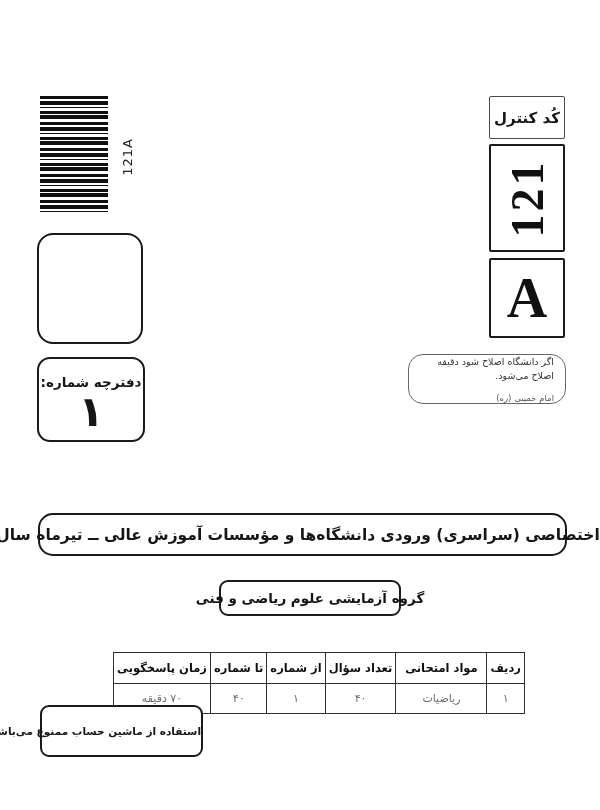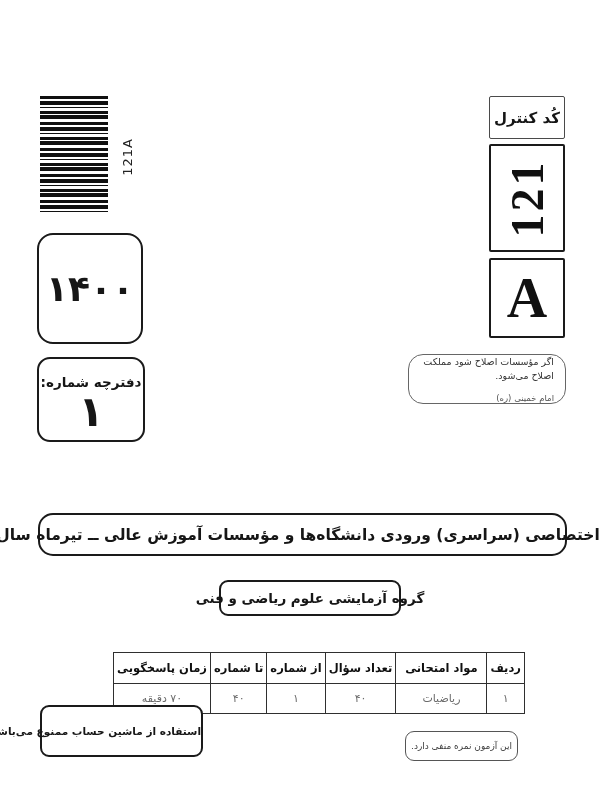--- a/index.html
+++ b/index.html
@@ -80,42 +80,41 @@
 
   <div class="abs" style="left:440px;top:0;width:160px;height:110px;">
     
     
   </div>
 
   <div class="barcode"></div>
   <div class="barcode-label">121A</div>
 
   <div class="box year-box">
-    <div class="year-line1">۱۴۰۰</div>
   </div>
 
   <div class="box booklet-box">
     <div class="booklet-label">دفترچه شماره:</div>
     <div class="booklet-number">۱</div>
   </div>
 
   <div class="box control-box">
     <div class="control-title">کُد کنترل</div>
   </div>
 
   <div class="box code-box">
     <div class="code-text">121</div>
   </div>
 
   <div class="box series-box">
     <div class="series-text">A</div>
   </div>
 
   <div class="box quote-box">
-    <div class="quote-text">اگر مؤسسات اصلاح شود مملکت اصلاح می‌شود.</div>
+    <div class="quote-text">اگر دانشگاه اصلاح شود دقیقه اصلاح می‌شود.</div>
     <div class="quote-author">امام خمینی (ره)</div>
   </div>
 
   <div class="box title-box">
     <div class="title-text">آزمون اختصاصی (سراسری) ورودی دانشگاه‌ها و مؤسسات آموزش عالی ــ تیرماه سال ۱۴۰۰</div>
   </div>
 
   <div class="box group-box">
     <div class="group-text">گروه آزمایشی علوم ریاضی و فنی</div>
   </div>
@@ -148,17 +147,14 @@
         <td>۴۰</td>
         <td>۷۰ دقیقه</td>
       </tr>
     </tbody>
   </table>
 
   <div class="box notice-left">
     <div class="notice-left-text">استفاده از ماشین حساب ممنوع می‌باشد.</div>
   </div>
 
-  <div class="box notice-right">
-    <div class="notice-right-text">این آزمون نمره منفی دارد.</div>
-  </div>
 
 </div>
 
 </body></html>

